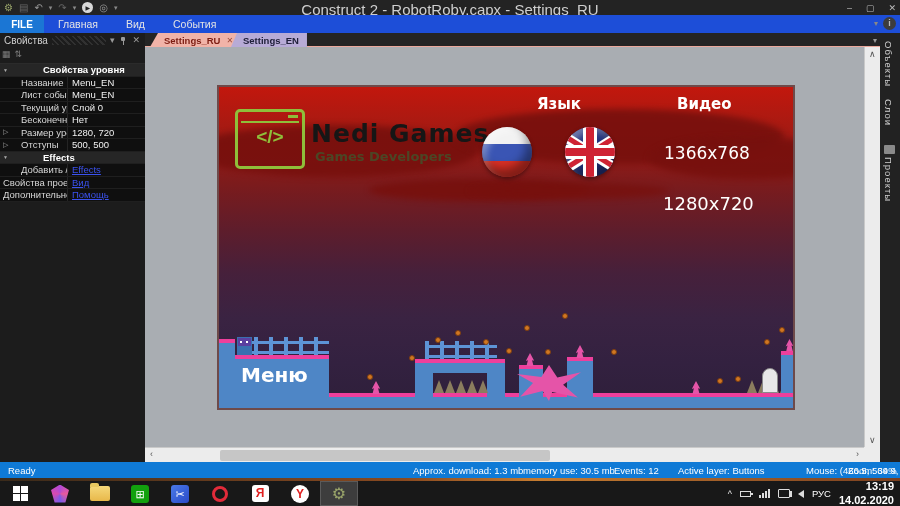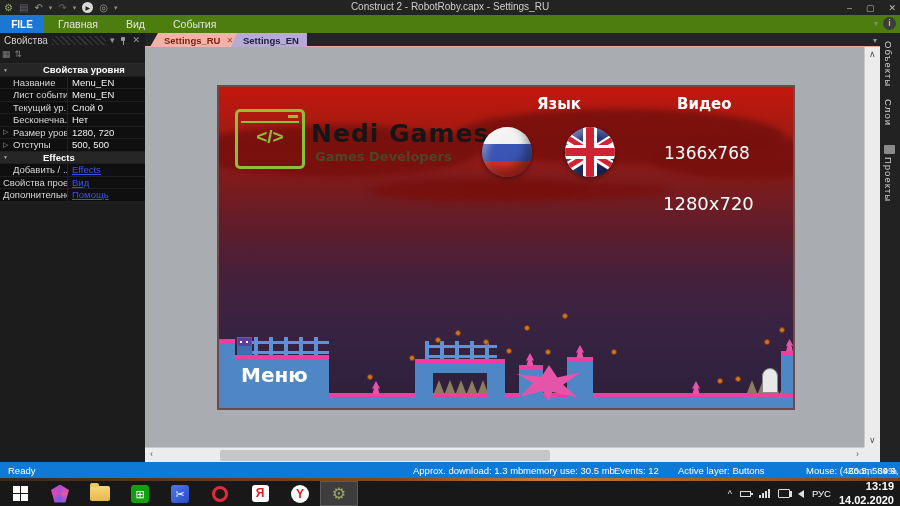--- a/index.html
+++ b/index.html
@@ -3,44 +3,44 @@
 <meta charset="utf-8">
 <style>
   *{box-sizing:border-box;margin:0;padding:0;font-family:"Liberation Sans",sans-serif;}
   body{width:900px;height:506px;overflow:hidden;background:#000;}
   .abs{position:absolute;}
   #app{position:relative;width:900px;height:506px;background:#1c1c1c;overflow:hidden;}
 
   
   #titlebar{left:0;top:0;width:900px;height:15px;background:#232323;color:#c8c8c8;}
   #titlebar .qat{position:absolute;top:0;left:4px;height:15px;display:flex;align-items:center;gap:6px;font-size:10px;color:#8a8a8a;}
-  #win-title{position:absolute;top:1px;left:0;width:100%;text-align:center;font-size:10px;color:#cfcfcf;}
+  #win-title{position:absolute;top:1px;left:0;width:100%;text-align:center;font-size:15px;color:#cfcfcf;}
   .winbtns{position:absolute;right:4px;top:0;display:flex;gap:14px;font-size:9px;color:#bbb;height:15px;align-items:center;}
   .playcirc{display:inline-flex;width:11px;height:11px;border-radius:50%;background:#d8d8d8;color:#222;font-size:6px;align-items:center;justify-content:center;}
 
   
-  #ribbon{left:0;top:15px;width:900px;height:18px;background:#4d7c0f;display:flex;align-items:center;}
+  #ribbon{left:0;top:15px;width:900px;height:18px;background:#1d4ed8;display:flex;align-items:center;}
   #file-btn{width:44px;height:18px;background:#1b76d4;color:#fff;font-size:10px;font-weight:bold;display:flex;align-items:center;justify-content:center;margin-left:0;}
   .ribbon-tab{color:#e4e4e4;font-size:10.5px;padding:0 14px;}
   #help-circ{position:absolute;right:4px;top:17px;width:13px;height:13px;border-radius:50%;background:#3c3c3c;color:#bbb;font-size:9px;font-weight:bold;text-align:center;line-height:13px;}
   #help-drop{position:absolute;right:22px;top:19px;color:#888;font-size:8px;}
 
   
   #propspanel{left:0;top:33px;width:145px;height:429px;background:#1c1c1c;}
   #props-header{position:absolute;left:0;top:0;width:145px;height:14px;display:flex;align-items:center;}
   #props-title{color:#cfcfcf;font-size:10px;margin-left:4px;}
   #props-hatch{flex:1;height:9px;margin:0 4px;background:repeating-linear-gradient(45deg,#313131 0 1.5px,#1c1c1c 1.5px 4px);}
   .hdr-ic{color:#9a9a9a;font-size:9px;margin-right:5px;}
   .pin{width:7px;height:7px;position:relative;margin-right:6px;}
   .pin::before{content:"";position:absolute;left:2px;top:0;width:4px;height:4px;background:#9a9a9a;border-radius:1px;}
   .pin::after{content:"";position:absolute;left:3.5px;top:4px;width:1px;height:4px;background:#9a9a9a;}
   #props-tools{position:absolute;left:2px;top:16px;color:#7d7d7d;font-size:9px;letter-spacing:4px;}
   #grid{position:absolute;left:0;top:30px;width:145px;background:#0f0f0f;border-top:1px solid #2b2b2b;}
   .prow{display:flex;height:12.5px;border-bottom:1px solid #1f1f1f;font-size:9.5px;align-items:center;}
-  .prow .lab{width:68px;color:#d8d8d8;padding-left:13px;white-space:nowrap;overflow:hidden;border-right:1px solid #242424;height:100%;display:flex;align-items:center;}
+  .prow .lab{width:68px;color:#d8d8d8;padding-left:21px;white-space:nowrap;overflow:hidden;border-right:1px solid #242424;height:100%;display:flex;align-items:center;}
   .prow .val{flex:1;color:#f0f0f0;padding-left:4px;white-space:nowrap;overflow:hidden;}
   .prow.hdr{background:#262626;padding-left:30px;}
   .prow.hdr .lab{width:145px;border-right:none;color:#fff;font-weight:bold;padding-left:13px;}
   .prow .arrow{position:absolute;left:3px;font-size:7px;color:#aaa;}
   .prow{position:relative;}
   .prow .val a{color:#3b52ee;text-decoration:underline;}
   .prow.noind .lab{padding-left:3px;}
 
   
   #tabstrip{left:145px;top:33px;width:735px;height:14px;background:#242424;border-bottom:1px solid #eaa89c;}

